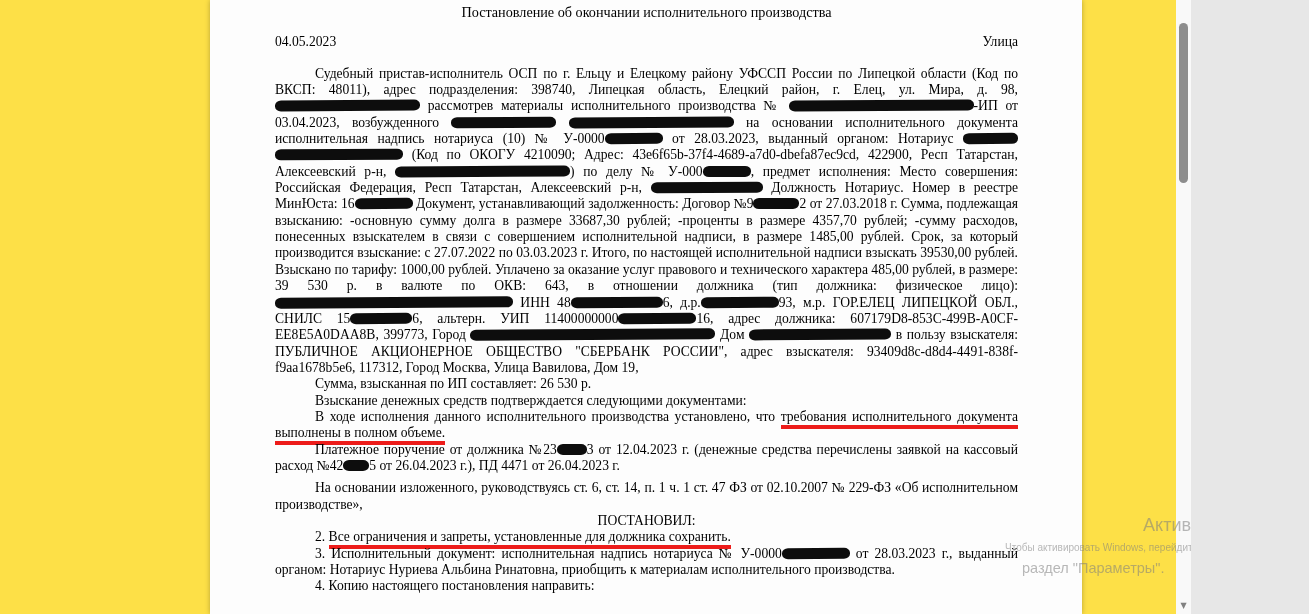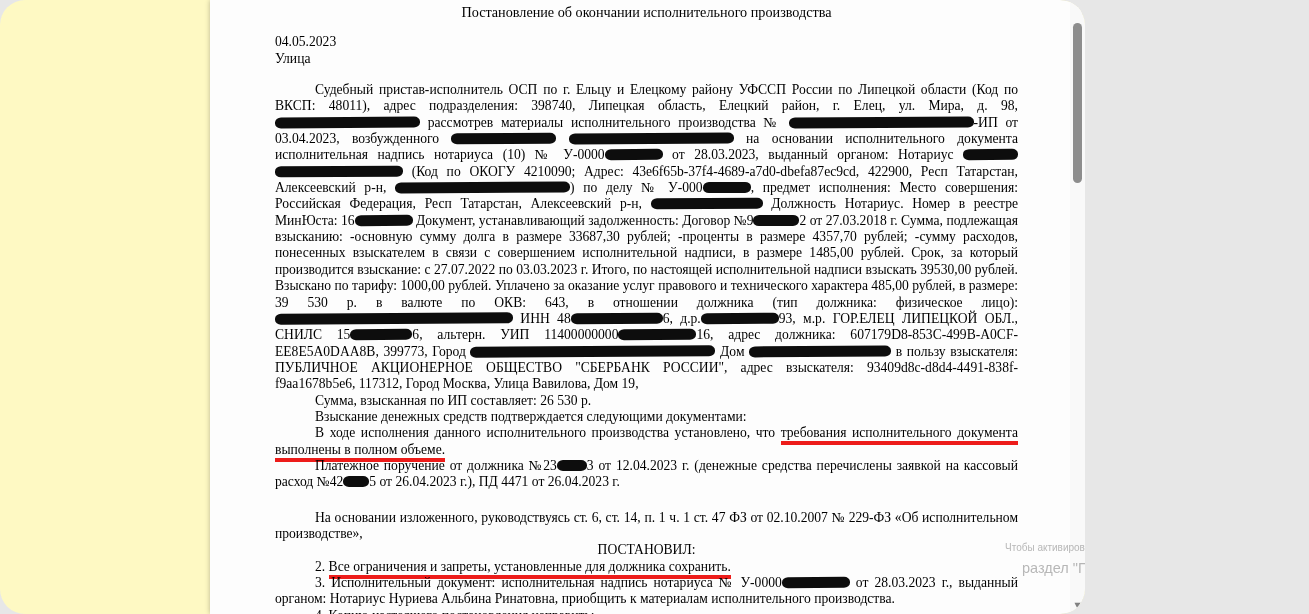--- a/index.html
+++ b/index.html
@@ -1,23 +1,22 @@
 <!DOCTYPE html>
 <html lang="ru"><head>
 <meta charset="utf-8">
 <style>
   html, body { margin: 0; padding: 0; background: #e7e7e7; }
   .screen {
     position: relative;
-    width: 1085px;
+    width: 1191px;
     height: 614px;
-    background: #fef9c3;
+    background: #fde047;
     overflow: hidden;
     font-family: "Liberation Serif", "DejaVu Serif", serif;
-    border-radius: 25px;
   }
   .page {
     position: absolute;
     left: 210px;
     top: 0;
     width: 872px;
     height: 614px;
     background: #fdfdfd;
     box-shadow: 0 0 5px rgba(0,0,0,0.28);
     box-sizing: border-box;
@@ -28,28 +27,27 @@
   }
   .doc-title {
     text-align: center;
     font-size: 14.2px;
     margin: 0 0 14px 0;
   }
   .date-row {
     display: flex;
     justify-content: space-between;
     margin: 0 0 15px 0;
-    flex-direction: column;
   }
   .doc-body p.para {
     margin: 0;
     text-align: justify;
     text-indent: 40px;
   }
-  .doc-body p.para.mt { margin-top: 19px; }
+  .doc-body p.para.mt { margin-top: 6px; }
   .doc-heading {
     text-align: center;
     margin: 0;
   }
   .redact {
     display: inline-block;
     height: 11px;
     background: #0d0d0d;
     border-radius: 6px / 5px;
     vertical-align: -1px;

